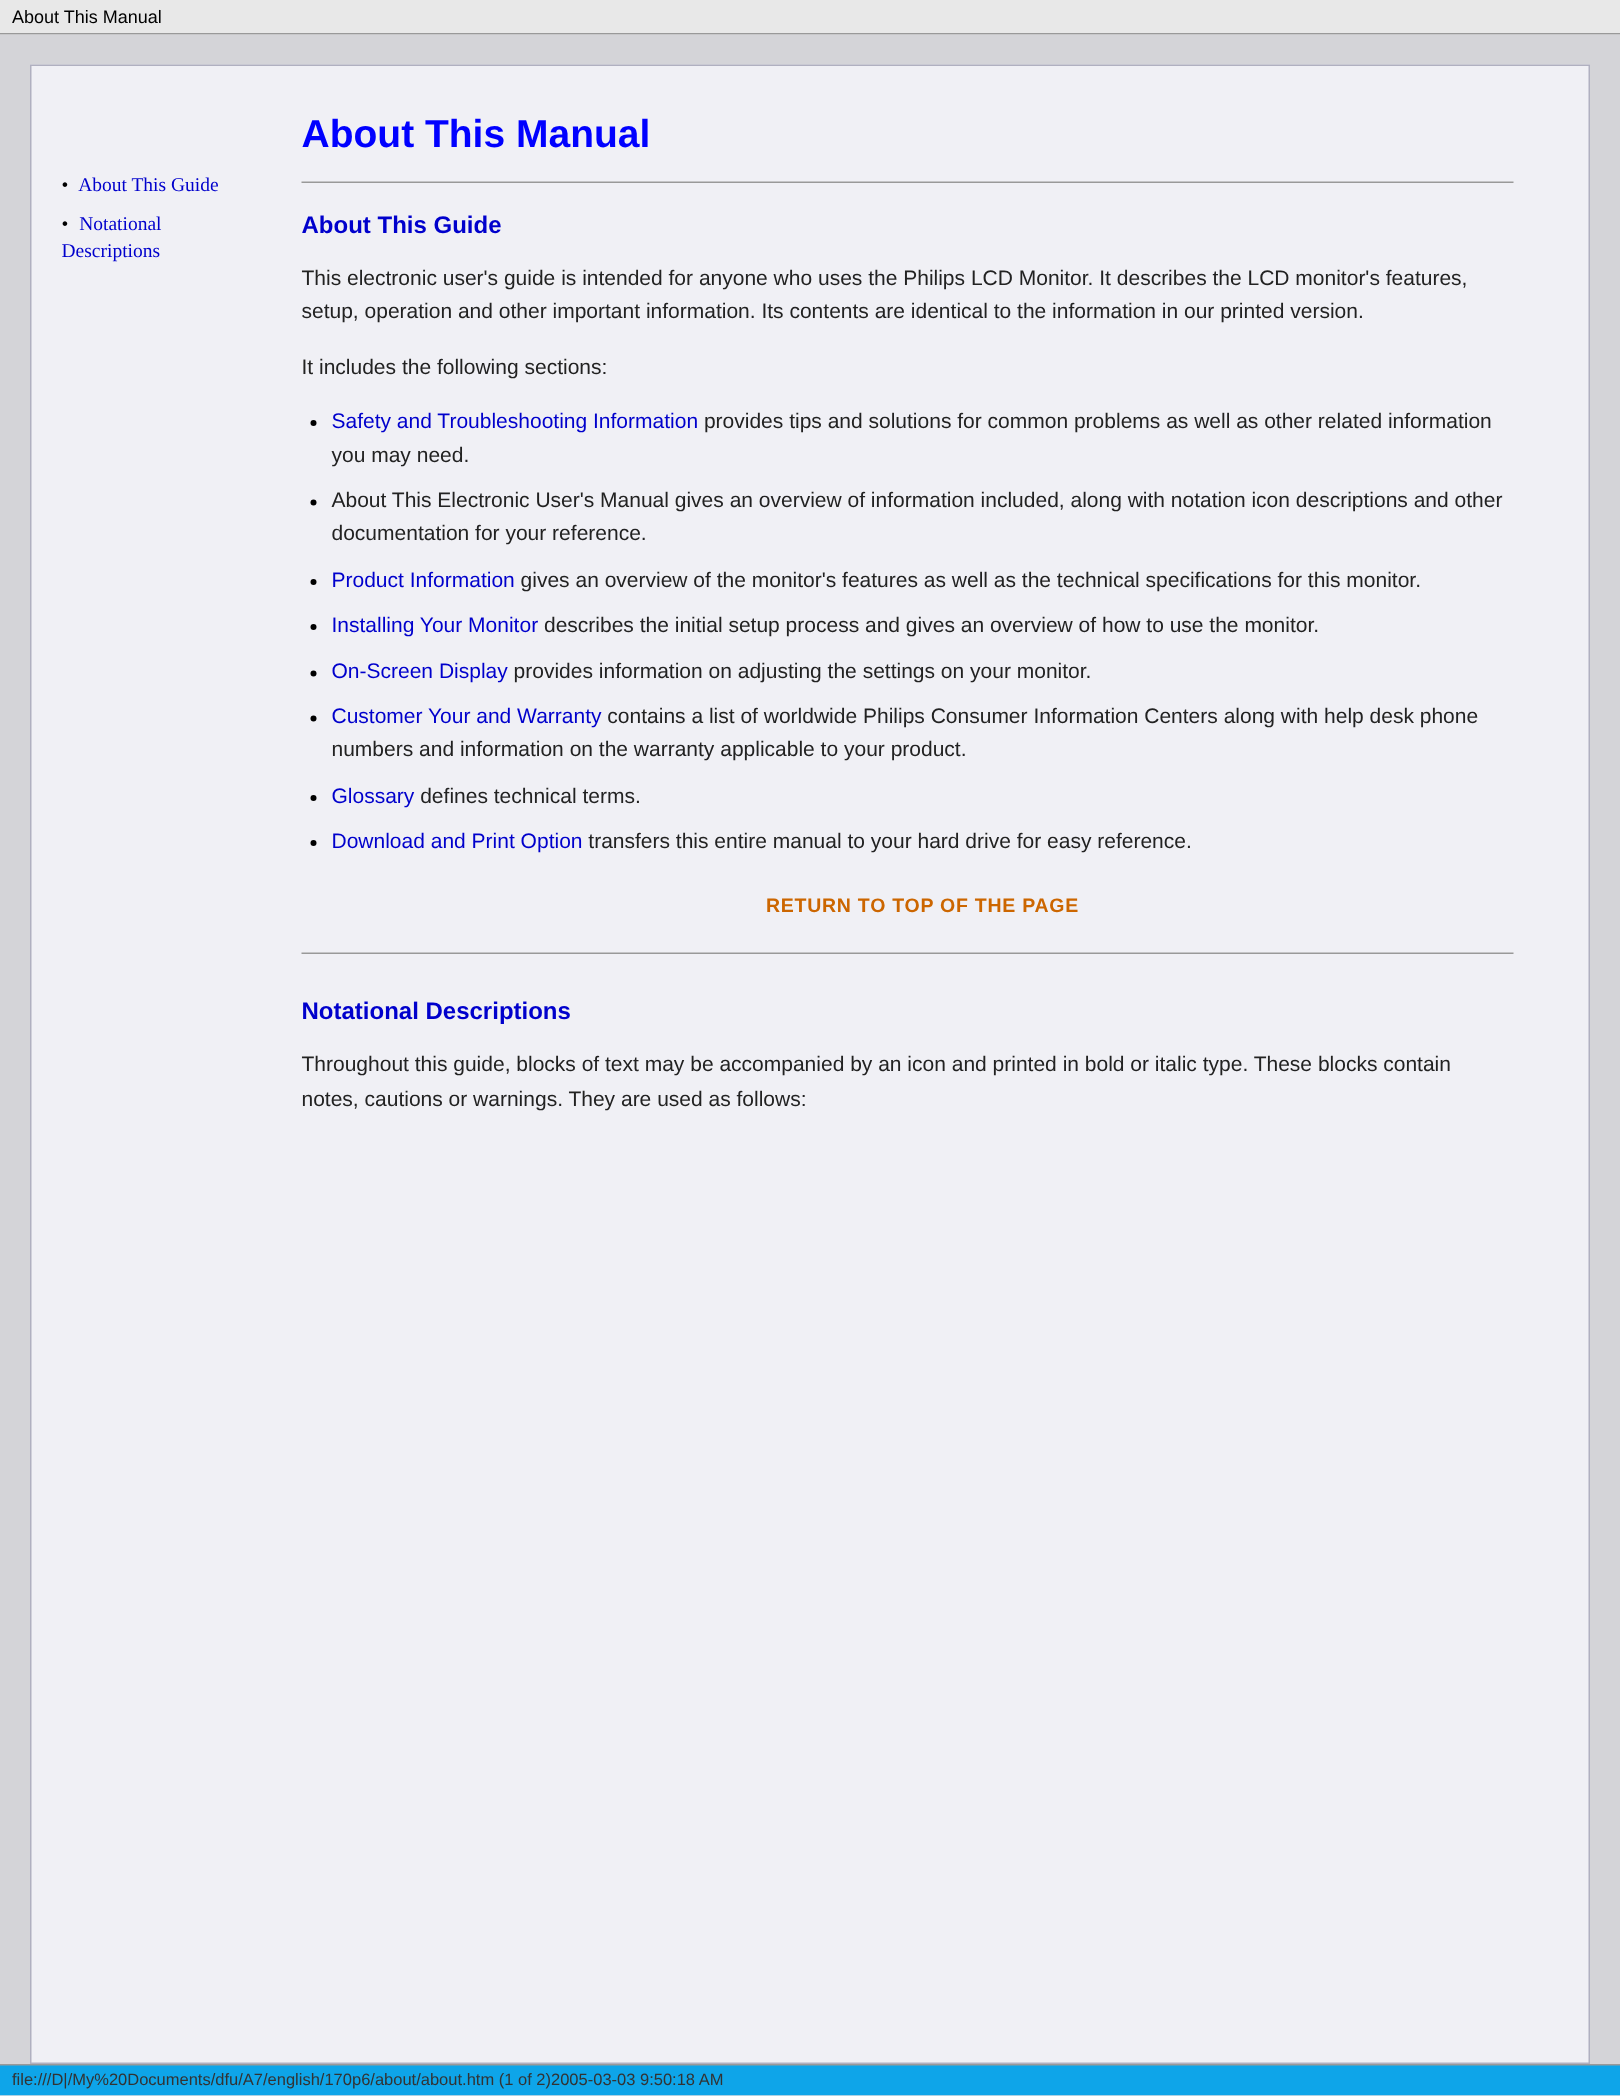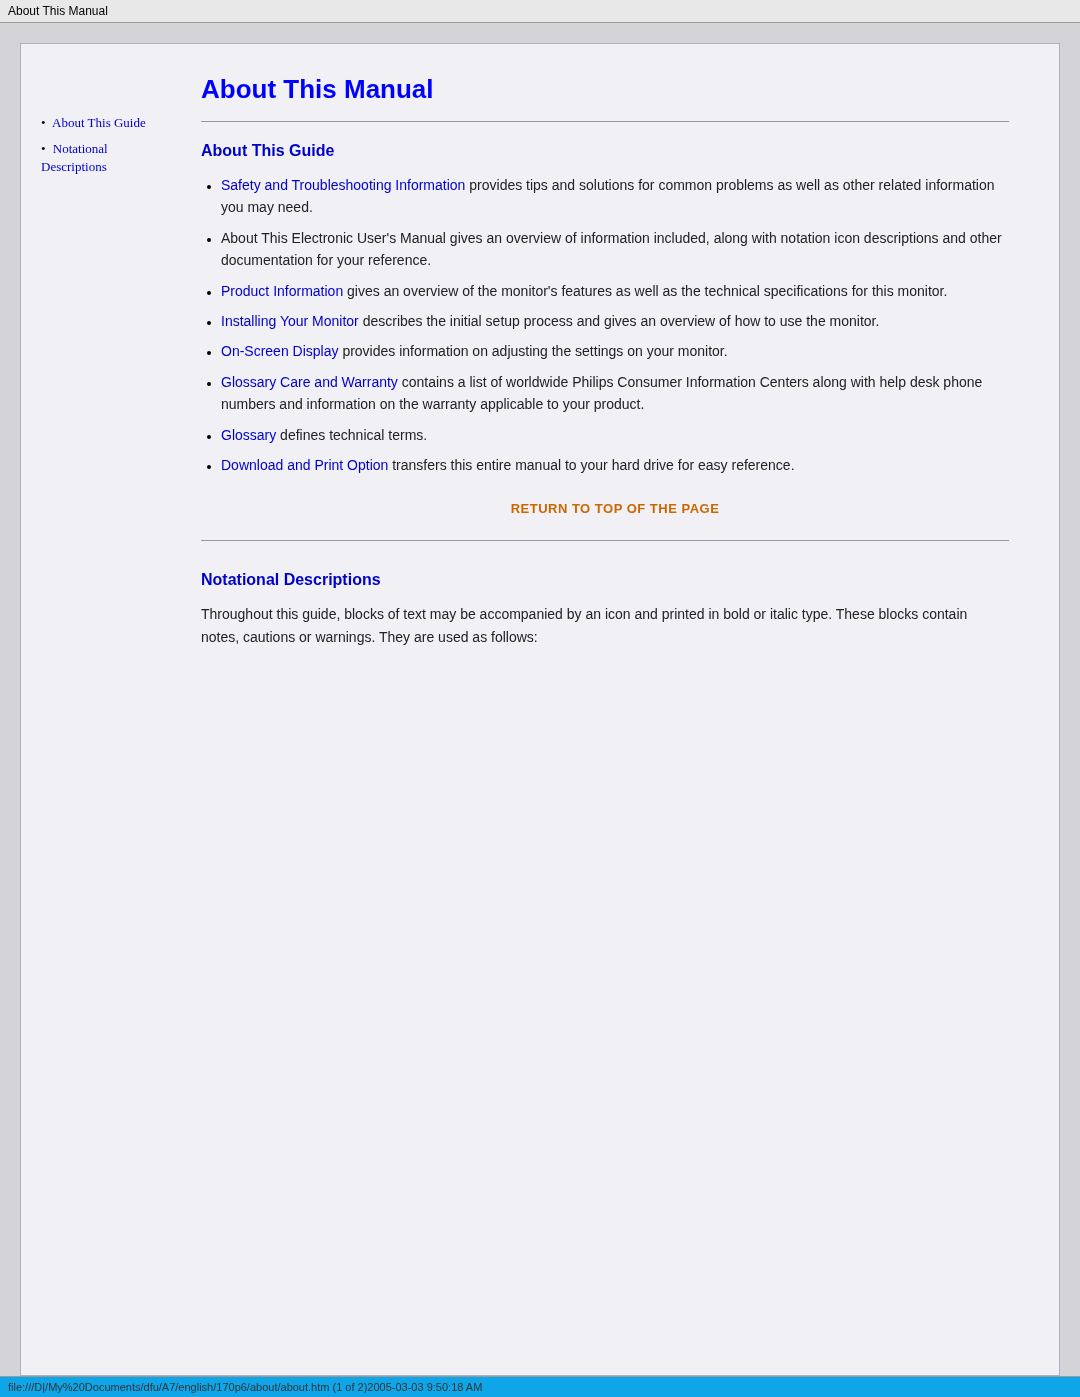--- a/index.html
+++ b/index.html
@@ -203,21 +203,23 @@
 
       <main class="main-content">
 
         <h1 class="page-title">About This Manual</h1>
 
         <hr class="hr">
 
         <section id="about-this-guide">
           <h2 class="section-heading">About This Guide</h2>
 
-
+          <p class="body-text">This electronic user's guide is intended for anyone who uses the Philips LCD Monitor. It describes the LCD monitor's features, setup, operation and other important information. Its contents are identical to the information in our printed version.</p>
+
+          <p class="body-text">It includes the following sections:</p>
 
           <ul class="bullet-list">
 
             <li>
               <a class="link-text" href="#">Safety and Troubleshooting Information</a><span> provides tips and solutions for common problems as well as other related information you may need.</span>
             </li>
 
             <li>
               <span>About This Electronic User's Manual gives an overview of information included, along with notation icon descriptions and other documentation for your reference.</span>
             </li>
@@ -228,21 +230,21 @@
 
             <li>
               <a class="link-text" href="#">Installing Your Monitor</a><span> describes the initial setup process and gives an overview of how to use the monitor.</span>
             </li>
 
             <li>
               <a class="link-text" href="#">On-Screen Display</a><span> provides information on adjusting the settings on your monitor.</span>
             </li>
 
             <li>
-              <a class="link-text" href="#">Glossary Care and Warranty</a><span> contains a list of worldwide Philips Consumer Information Centers along with help desk phone numbers and information on the warranty applicable to your product.</span>
+              <a class="link-text" href="#">Customer Your and Warranty</a><span> contains a list of worldwide Philips Consumer Information Centers along with help desk phone numbers and information on the warranty applicable to your product.</span>
             </li>
 
             <li>
               <a class="link-text" href="#">Glossary</a><span> defines technical terms.</span>
             </li>
 
             <li>
               <a class="link-text" href="#">Download and Print Option</a><span> transfers this entire manual to your hard drive for easy reference.</span>
             </li>
 

